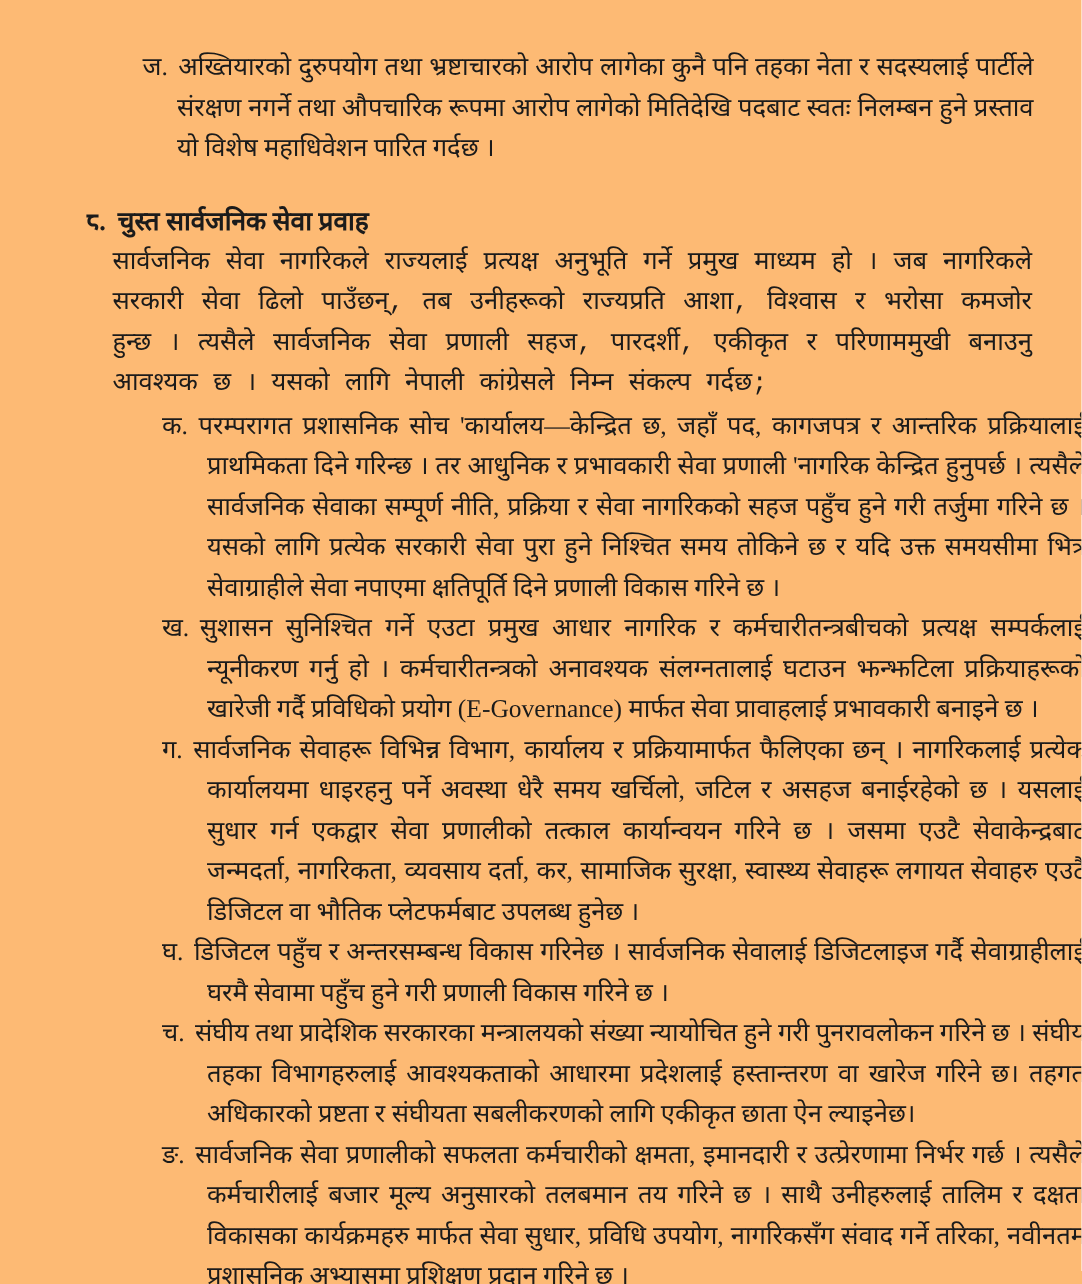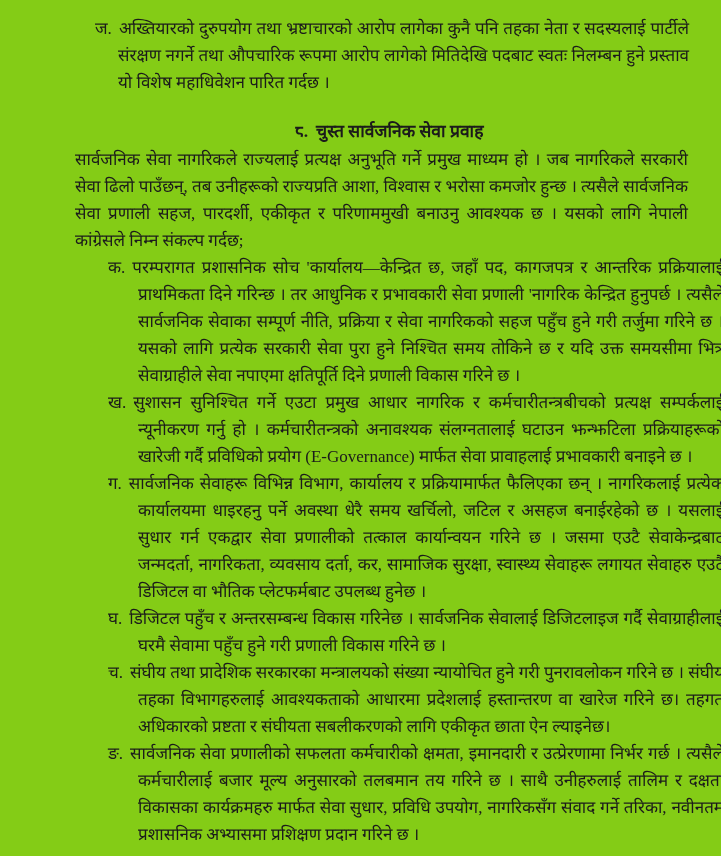--- a/index.html
+++ b/index.html
@@ -4,30 +4,30 @@
 <style>
   html, body {
     margin: 0;
     padding: 0;
     background: #ffffff;
   }
   .page {
     position: relative;
     width: 721px;
     height: 856px;
-    background: #84cc16;
+    background: #fdba74;
     color: #1b1b1b;
     font-family: "Liberation Serif", "DejaVu Serif", serif;
     font-size: 17px;
     line-height: 27px;
     overflow: hidden;
     box-sizing: border-box;
-    padding-top: 15px;
+    padding-top: 31px;
   }
-  p { margin: 0; text-align: center; }
+  p { margin: 0; }
 
   
   .item-prev {
     margin-left: 95px;
     width: 594px;
     padding-left: 23px;
     text-indent: -23px;
     text-align: justify;
     box-sizing: border-box;
   }
@@ -38,20 +38,21 @@
     font-weight: bold;
     font-size: 17.5px;
   }
   .section-heading .sec-num { margin-right: 8px; }
 
   
   .intro {
     margin-left: 75px;
     width: 613px;
     text-align: justify;
+    font-family: Liberation Mono, monospace;
   }
 
   
   .res-item {
     margin-left: 108px;
     width: 616px;
     padding-left: 30px;
     text-indent: -30px;
     text-align: justify;
     box-sizing: border-box;

